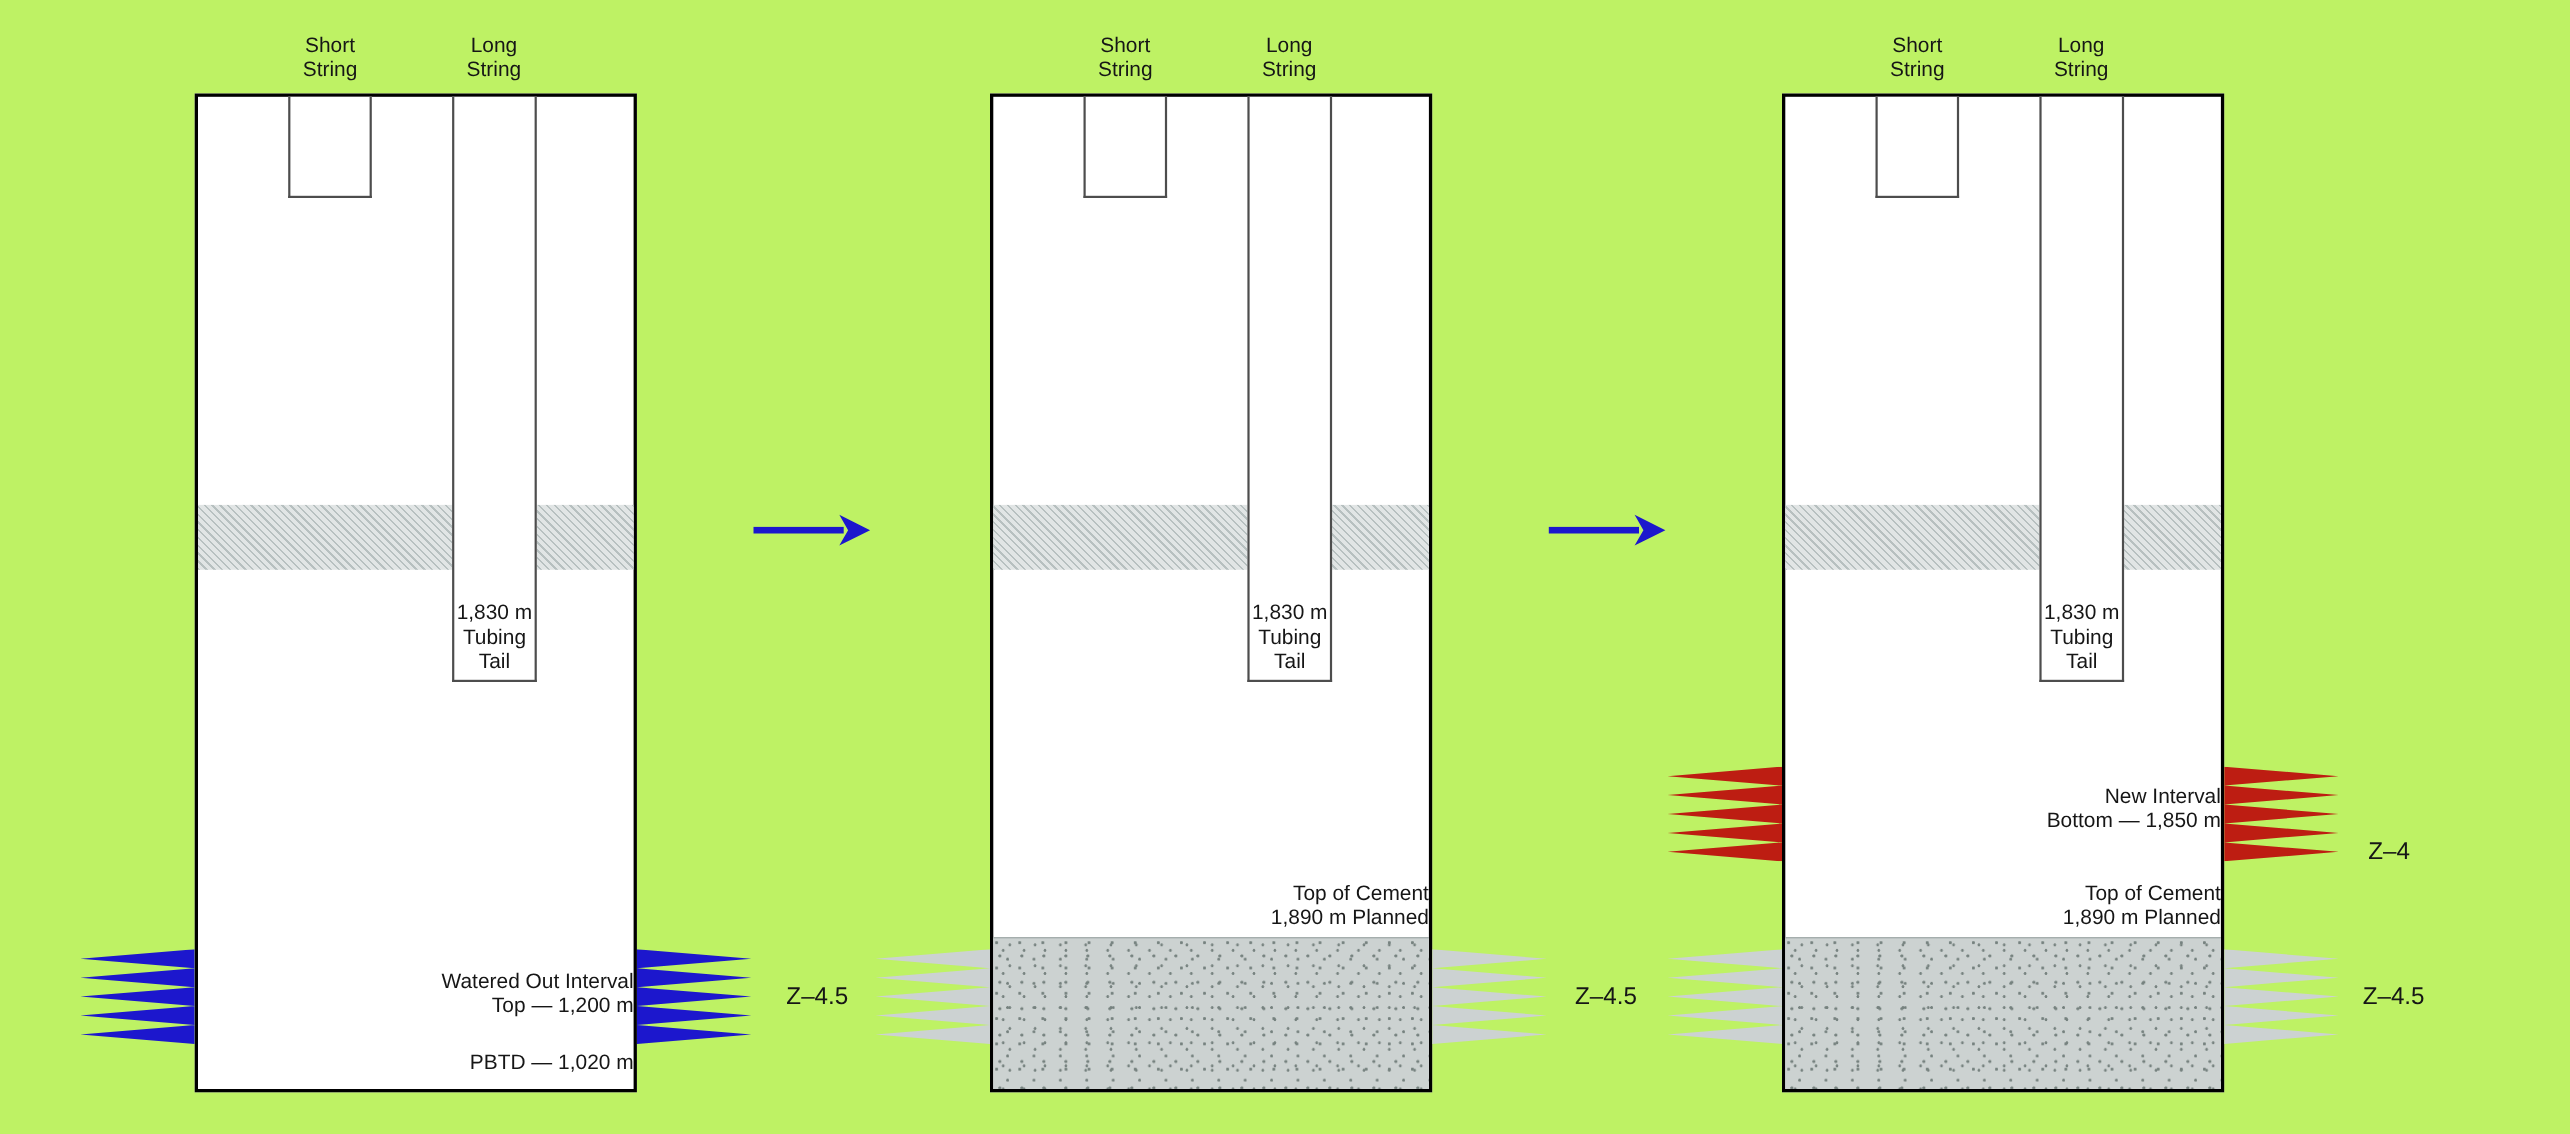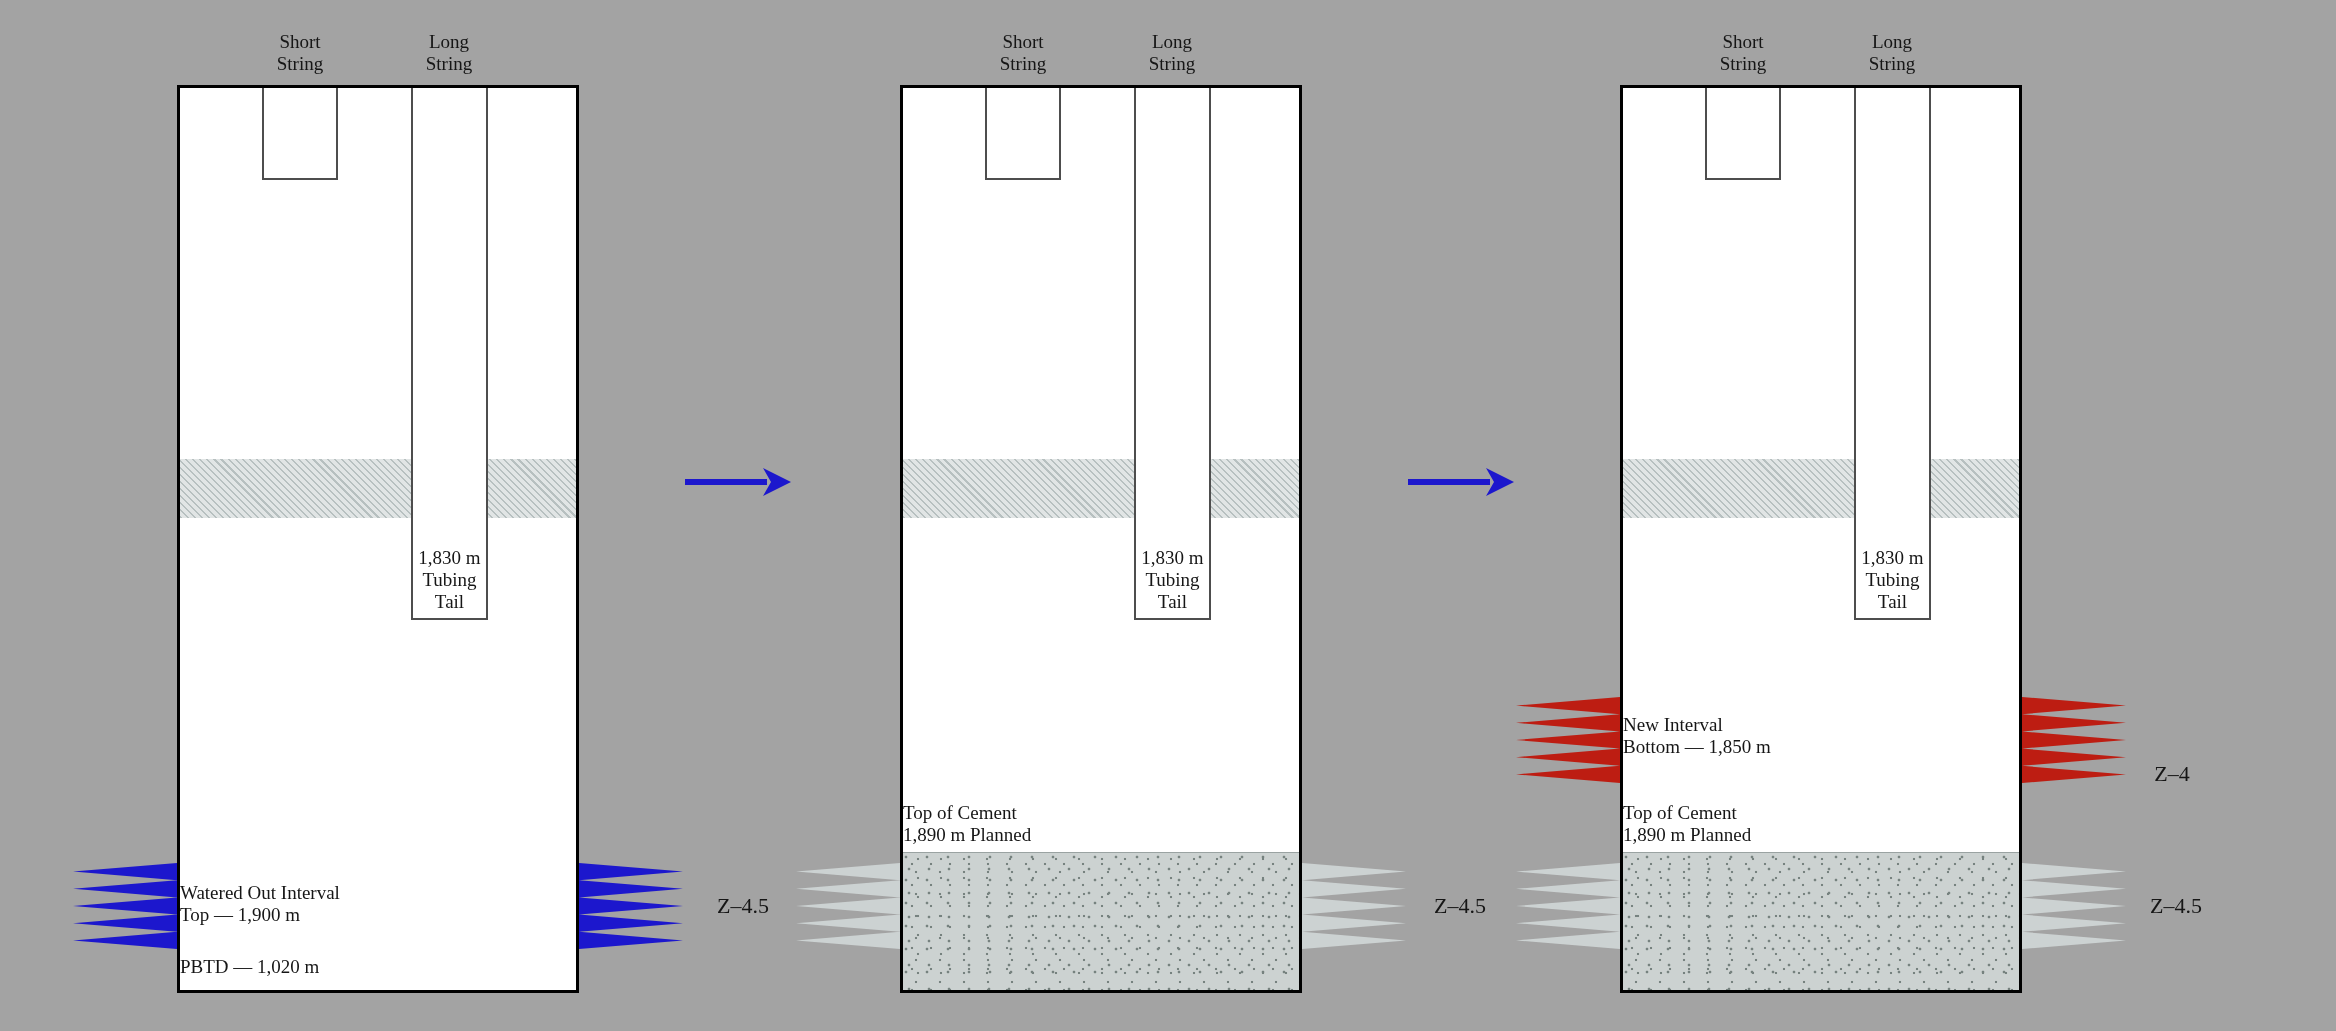--- a/index.html
+++ b/index.html
@@ -1,18 +1,18 @@
 <!DOCTYPE html>
 <html><head>
 <meta charset="utf-8">
 <style>
   html,body{margin:0;padding:0;background:#ffffff;}
   .root{
-    position:relative;width:2336px;height:1031px;background:#a3a3a3;overflow:hidden;
-    font-family:Liberation Serif, serif;color:#161616;
+    position:relative;width:2336px;height:1031px;background:#bef264;overflow:hidden;
+    font-family:Liberation Sans, sans-serif;color:#161616;
   }
   .abs{position:absolute;}
   
   .casing{
     position:absolute;top:85px;width:402px;height:908px;
     border:3px solid #000;background:#fff;box-sizing:border-box;
   }
   
   .hatch{
     position:absolute;left:0;top:371px;width:396px;height:59px;
@@ -38,21 +38,21 @@
     background-image:
       radial-gradient(circle at 3px 4px,  #76827f 1.1px, transparent 1.7px),
       radial-gradient(circle at 9px 11px, #76827f 1.0px, transparent 1.6px),
       radial-gradient(circle at 15px 6px, #76827f 1.0px, transparent 1.6px),
       radial-gradient(circle at 6px 16px, #76827f 1.1px, transparent 1.7px),
       radial-gradient(circle at 13px 19px,#76827f 1.0px, transparent 1.6px);
     background-size:21px 23px,19px 21px,23px 19px,20px 24px,24px 22px;
     border-top:1px solid #9aa3a2;box-sizing:border-box;z-index:1;
   }
   .lbl{
-    position:absolute;left:0;right:0;text-align:left;
+    position:absolute;left:0;right:0;text-align:right;
     font-size:19px;line-height:22px;white-space:pre-line;z-index:3;
   }
   .toplbl{
     position:absolute;top:31px;width:120px;text-align:center;
     font-size:19px;line-height:22px;white-space:pre-line;
   }
   .tube-lbl{
     position:absolute;left:0;right:0;bottom:5px;text-align:center;
     font-size:19px;line-height:22px;white-space:pre-line;
   }
@@ -74,21 +74,21 @@
 
   <div class="casing" style="left:177px;">
     <div class="hatch"></div>
     <div class="shortrect"></div>
     <div class="tube">
       <div class="tube-lbl">1,830 m
 Tubing
 Tail</div>
     </div>
     <div class="lbl" style="top:794px;">Watered Out Interval
-Top — 1,900 m</div>
+Top — 1,200 m</div>
     <div class="lbl" style="top:868px;">PBTD — 1,020 m</div>
   </div>
 
   <svg class="abs" style="left:73px;top:863px;" width="104" height="86" viewBox="0 0 104 86">
     <polygon points="104,0 0,8.6 104,17.2 0,25.8 104,34.4 0,43 104,51.6 0,60.2 104,68.8 0,77.4 104,86" fill="#1c17cd"></polygon>
   </svg>
   <svg class="abs" style="left:579px;top:863px;" width="104" height="86" viewBox="0 0 104 86">
     <polygon points="0,0 104,8.6 0,17.2 104,25.8 0,34.4 104,43 0,51.6 104,60.2 0,68.8 104,77.4 0,86" fill="#1c17cd"></polygon>
   </svg>
   <div class="zone" style="left:683px;top:893px;">Z–4.5</div>

